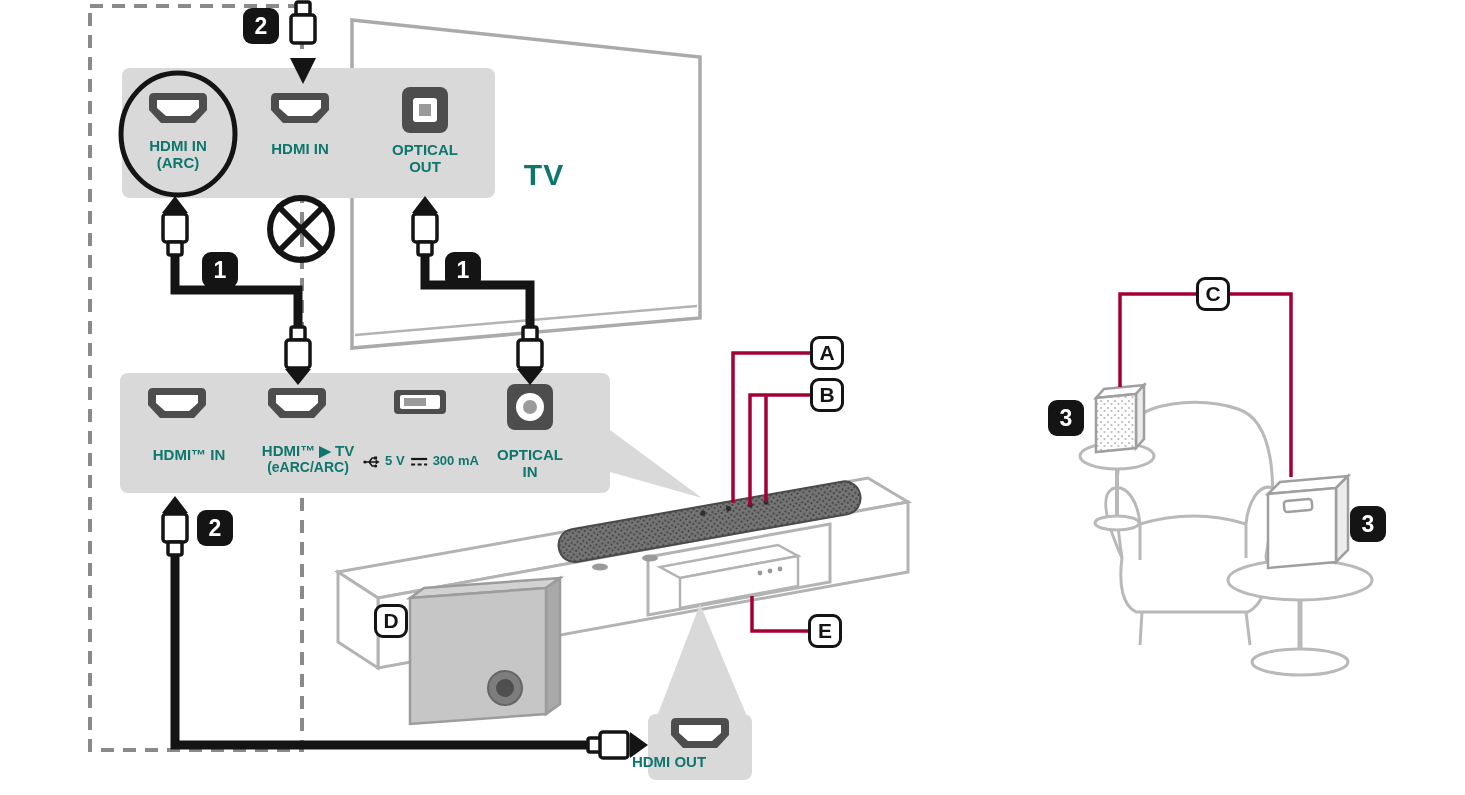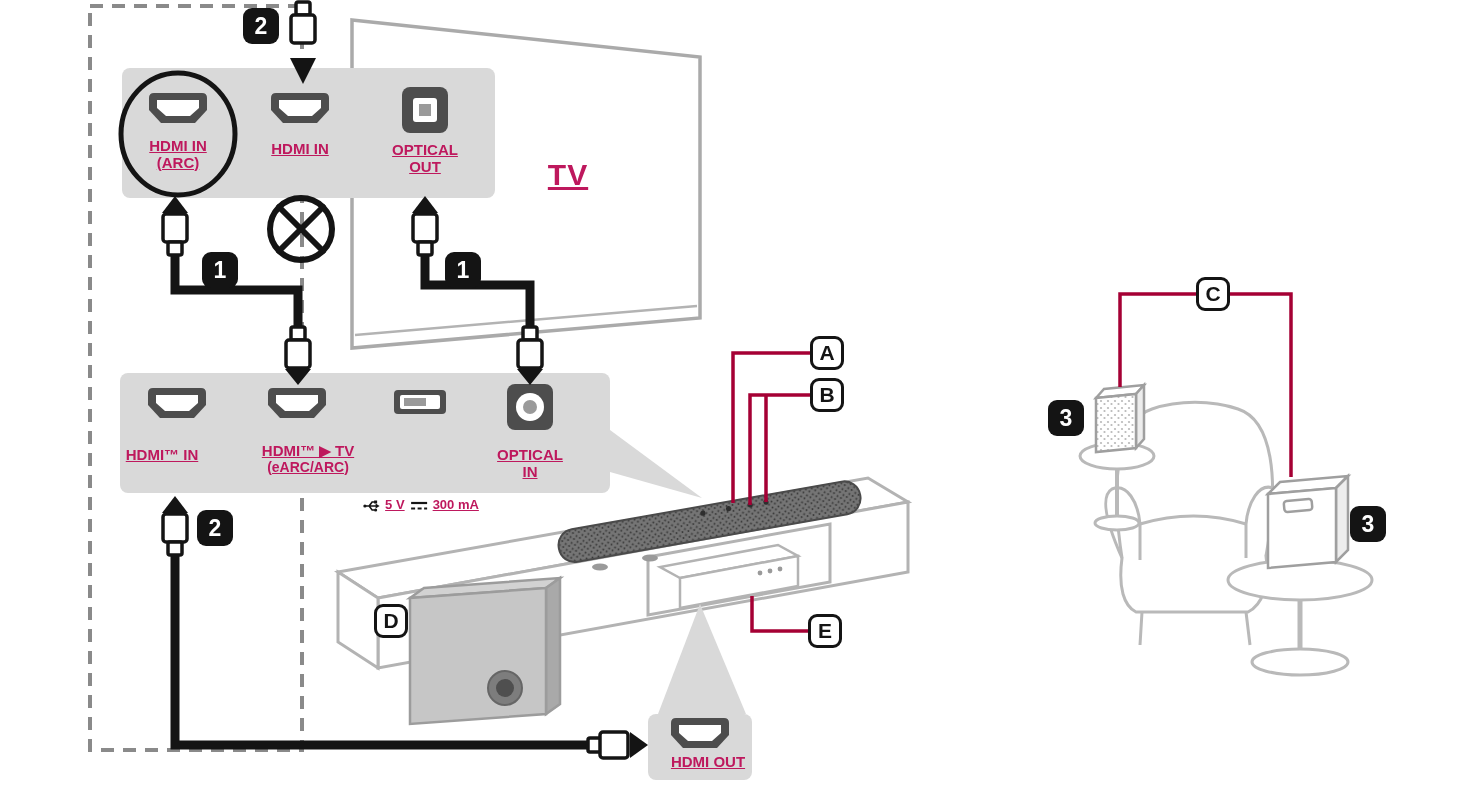--- a/index.html
+++ b/index.html
@@ -1,21 +1,21 @@
 <!DOCTYPE html>
 <html style="--accent: #a50034; --panel: #d9d9d9;"><head>
 <meta charset="utf-8">
 <style>
   * { margin:0; padding:0; box-sizing:border-box; }
   html,body { background:#fff; }
   body { font-family:"Liberation Sans", sans-serif; }
   .canvas { position:relative; width:1465px; height:795px; background:#fff; overflow:hidden; }
   .layer { position:absolute; left:0; top:0; }
   .lbl { position:absolute; transform:translateX(-50%); text-align:center;
-         font-weight:bold; color:#be185d; white-space:nowrap; line-height:1.12;text-decoration:underline; }
+         font-weight:bold; color:#0f766e; white-space:nowrap; line-height:1.12; }
   .lbl .sub { display:block; }
   .fs30 { font-size:30px; letter-spacing:1px; }
   .fs15 { font-size:15px; }
   .fs12 { font-size:14px; }
   .fs13 { font-size:13px; }
   .usb-row { display:flex; align-items:center; gap:5px; }
   .step-badge { position:absolute; width:36px; height:36px; background:#141414; color:#fff;
                 border-radius:9px; display:flex; align-items:center; justify-content:center;
                 font-weight:bold; font-size:23px; }
   .callout-badge { position:absolute; width:34px; height:34px; background:#fff; color:#141414;
@@ -206,38 +206,38 @@
   </g>
 
   <g fill="none" stroke="var(--accent,#a50034)" stroke-width="3.5">
     <path d="M812,353 H733 V503"></path>
     <path d="M812,395 H750 V505 M766,395 V502"></path>
     <path d="M1120,387 V294 H1196 M1230,294 H1291 V477"></path>
     <path d="M808,631 H752 V596"></path>
   </g>
 </svg>
 
-<div class="lbl fs30" style="left:544px; top:158px;margin-left:24px;">TV</div>
+<div class="lbl fs30" style="left:544px; top:158px;">TV</div>
 
 <div class="lbl fs15" style="left:178px; top:138px;">
   <span class="sub">HDMI IN</span>
   <span class="sub">(ARC)</span>
 </div>
 <div class="lbl fs15" style="left:300px; top:141px;">HDMI IN</div>
 <div class="lbl fs15" style="left:425px; top:142px;">
   <span class="sub">OPTICAL</span>
   <span class="sub">OUT</span>
 </div>
 
-<div class="lbl fs15" style="left:162px; top:447px;text-align:center;">HDMI™ IN</div>
+<div class="lbl fs15" style="left:189px; top:447px;text-align:center;">HDMI™ IN</div>
 <div class="lbl fs15" style="left:308px; top:443px;">
   <span class="sub">HDMI™ ▶ TV</span>
   <span class="sub fs12">(eARC/ARC)</span>
 </div>
-<div class="lbl fs13" style="left:421px; top:453px;margin-top:44px;">
+<div class="lbl fs13" style="left:421px; top:453px;">
   <span class="usb-row">
     <svg width="17" height="17" viewBox="0 0 17 17">
       <path d="M2,9 H13 M6,9 L9,5 H12 M6,9 L9,13 H11.5" fill="none" stroke="#161616" stroke-width="1.6"></path>
       <path d="M12.5,6.5 L16.5,9 L12.5,11.5 Z" fill="#161616"></path>
       <rect x="11" y="3.5" width="3" height="3" fill="#161616"></rect>
       <circle cx="12.5" cy="13" r="1.6" fill="#161616"></circle>
       <circle cx="1.8" cy="9" r="1.6" fill="#161616"></circle>
     </svg>
     <span>5 V</span>
     <svg width="18" height="11" viewBox="0 0 18 11">
@@ -245,21 +245,21 @@
       <line x1="1" y1="8.5" x2="17" y2="8.5" stroke="#161616" stroke-width="2.2" stroke-dasharray="4 2.5"></line>
     </svg>
     <span>300 mA</span>
   </span>
 </div>
 <div class="lbl fs15" style="left:530px; top:447px;">
   <span class="sub">OPTICAL</span>
   <span class="sub">IN</span>
 </div>
 
-<div class="lbl fs15" style="left:708px; top:754px;">HDMI OUT</div>
+<div class="lbl fs15" style="left:669px; top:754px;">HDMI OUT</div>
 
 <div class="step-badge" style="left:243px; top:8px;">2</div>
 <div class="step-badge" style="left:202px; top:252px;">1</div>
 <div class="step-badge" style="left:445px; top:252px;">1</div>
 <div class="step-badge" style="left:197px; top:510px;">2</div>
 <div class="step-badge" style="left:1048px; top:400px;">3</div>
 <div class="step-badge" style="left:1350px; top:506px;">3</div>
 
 <div class="callout-badge" style="left:810px; top:336px;">A</div>
 <div class="callout-badge" style="left:810px; top:378px;">B</div>

